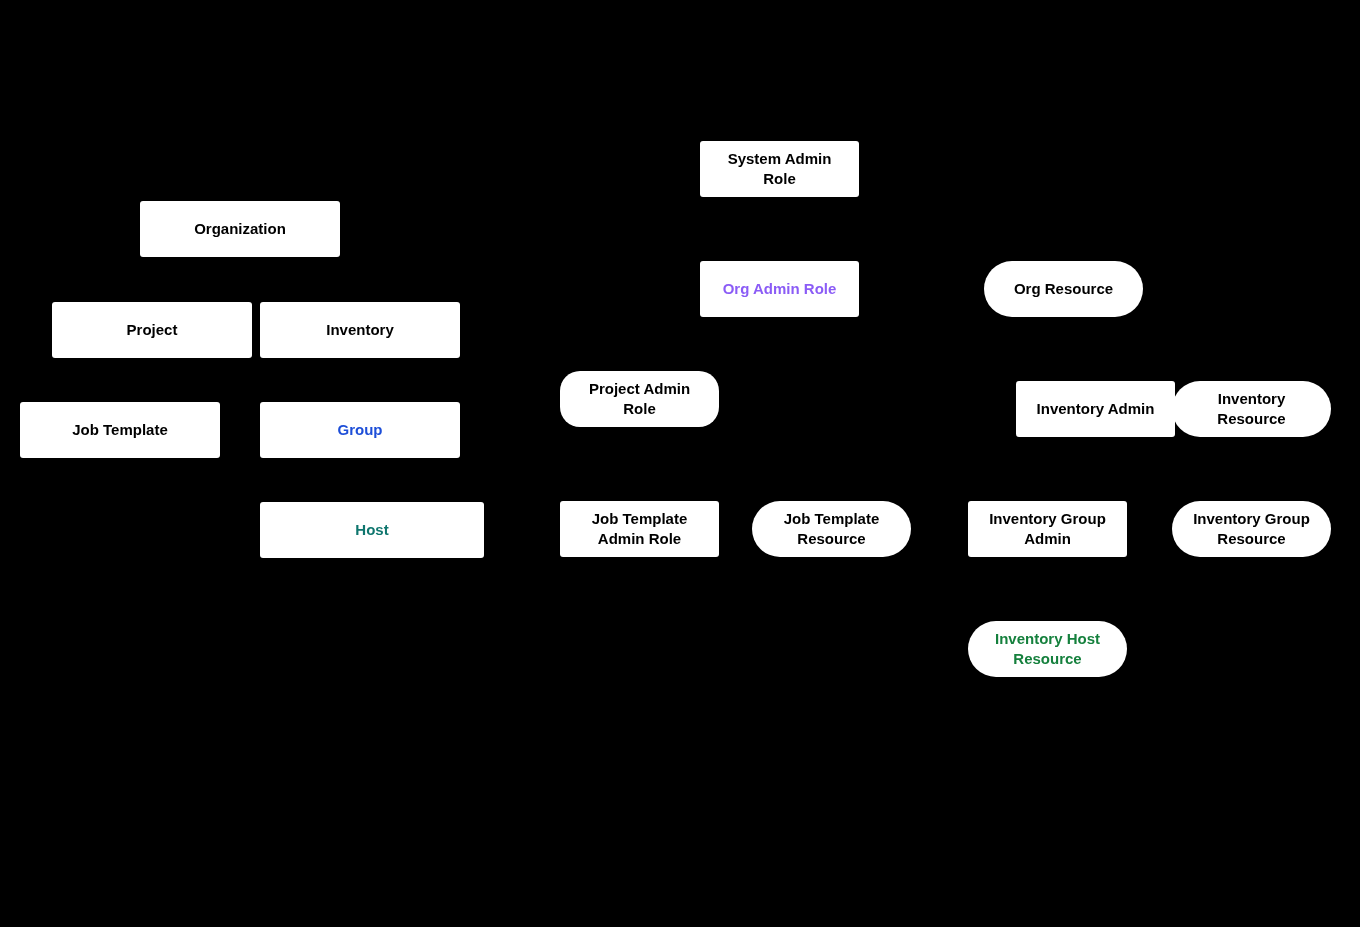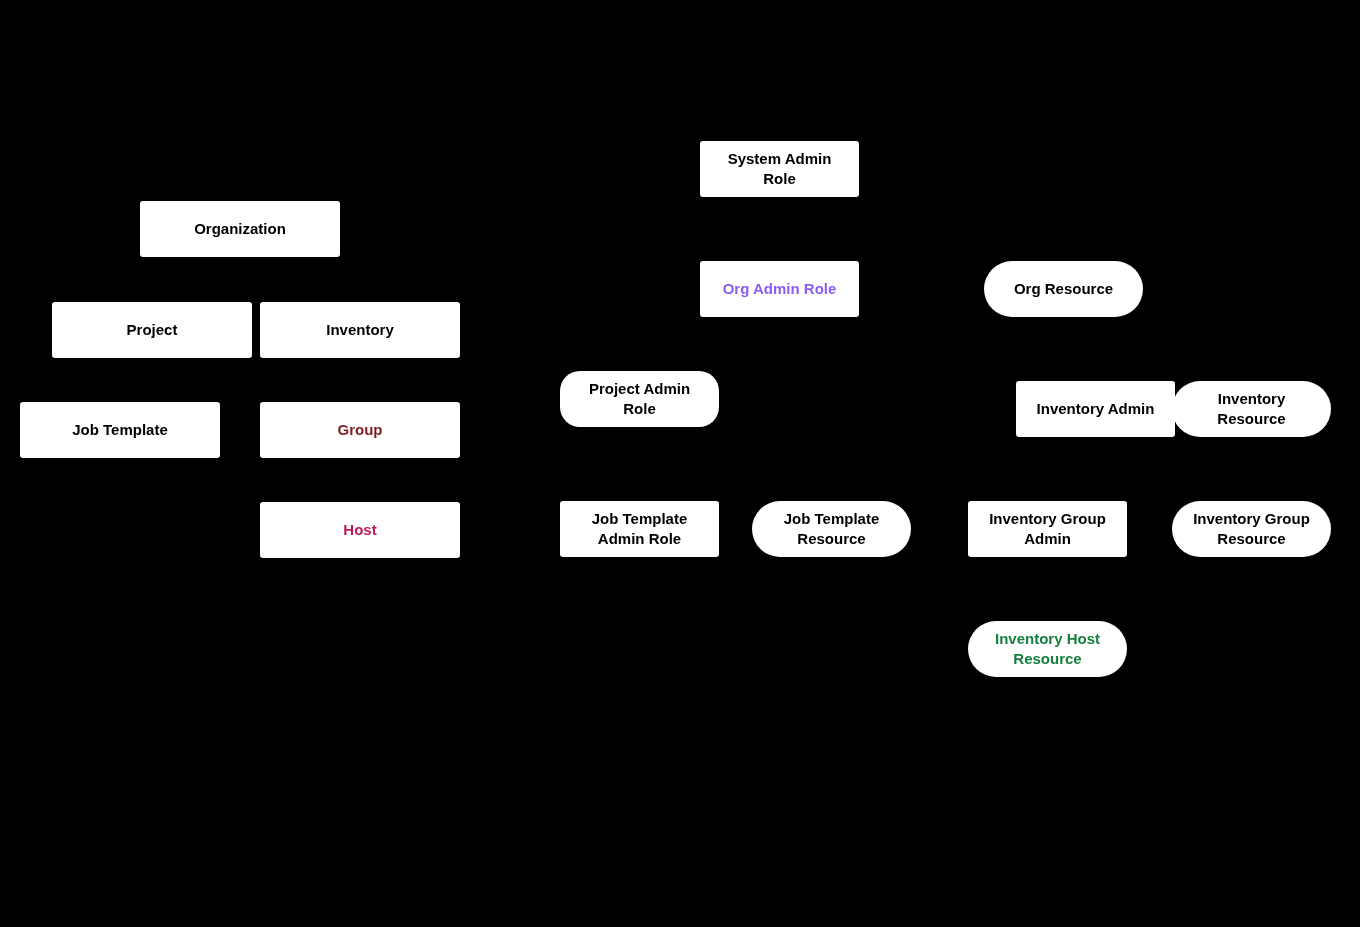--- a/index.html
+++ b/index.html
@@ -44,22 +44,22 @@
   }
 </style>
 </head>
 <body>
 
 <div id="diagram" style="background: rgb(0, 0, 0);">
     <div class="node rect" style="left: 140px; top: 201px; width: 200px; height: 56px; background: rgb(255, 255, 255); color: rgb(0, 0, 0);">Organization</div>
     <div class="node rect" style="left: 20px; top: 302px; width: 200px; height: 56px; background: rgb(255, 255, 255); color: rgb(0, 0, 0); margin-left: 32px;">Project</div>
     <div class="node rect" style="left: 260px; top: 302px; width: 200px; height: 56px; background: rgb(255, 255, 255); color: rgb(0, 0, 0);">Inventory</div>
     <div class="node rect" style="left: 20px; top: 402px; width: 200px; height: 56px; background: rgb(255, 255, 255); color: rgb(0, 0, 0);">Job Template</div>
-    <div class="node rect" style="left: 260px; top: 402px; width: 200px; height: 56px; background: rgb(255, 255, 255); color: #7f1d1d;">Group</div>
-    <div class="node rect" style="left: 260px; top: 502px; width: 200px; height: 56px; background: rgb(255, 255, 255); color: #be185d;">Host</div>
+    <div class="node rect" style="left: 260px; top: 402px; width: 200px; height: 56px; background: rgb(255, 255, 255); color: #1d4ed8;">Group</div>
+    <div class="node rect" style="left: 260px; top: 502px; width: 224px; height: 56px; background: rgb(255, 255, 255); color: #0f766e;">Host</div>
     <div class="node rect" style="left: 700px; top: 141px; width: 159px; height: 56px; background: rgb(255, 255, 255); color: rgb(0, 0, 0);">System Admin
 Role</div>
     <div class="node rect" style="left: 700px; top: 261px; width: 159px; height: 56px; background: rgb(255, 255, 255); color: #8b5cf6;">Org Admin Role</div>
     <div class="node pill" style="left: 984px; top: 261px; width: 159px; height: 56px; background: rgb(255, 255, 255); color: rgb(0, 0, 0);">Org Resource</div>
     <div class="node rect" style="left: 560px; top: 371px; width: 159px; height: 56px; background: rgb(255, 255, 255); color: rgb(0, 0, 0); border-radius: 20px;">Project Admin
 Role</div>
     <div class="node rect" style="left: 1016px; top: 381px; width: 159px; height: 56px; background: rgb(255, 255, 255); color: rgb(0, 0, 0);">Inventory Admin</div>
     <div class="node pill" style="left: 1172px; top: 381px; width: 159px; height: 56px; background: rgb(255, 255, 255); color: rgb(0, 0, 0);">Inventory
 Resource</div>
     <div class="node rect" style="left: 560px; top: 501px; width: 159px; height: 56px; background: rgb(255, 255, 255); color: rgb(0, 0, 0);">Job Template

